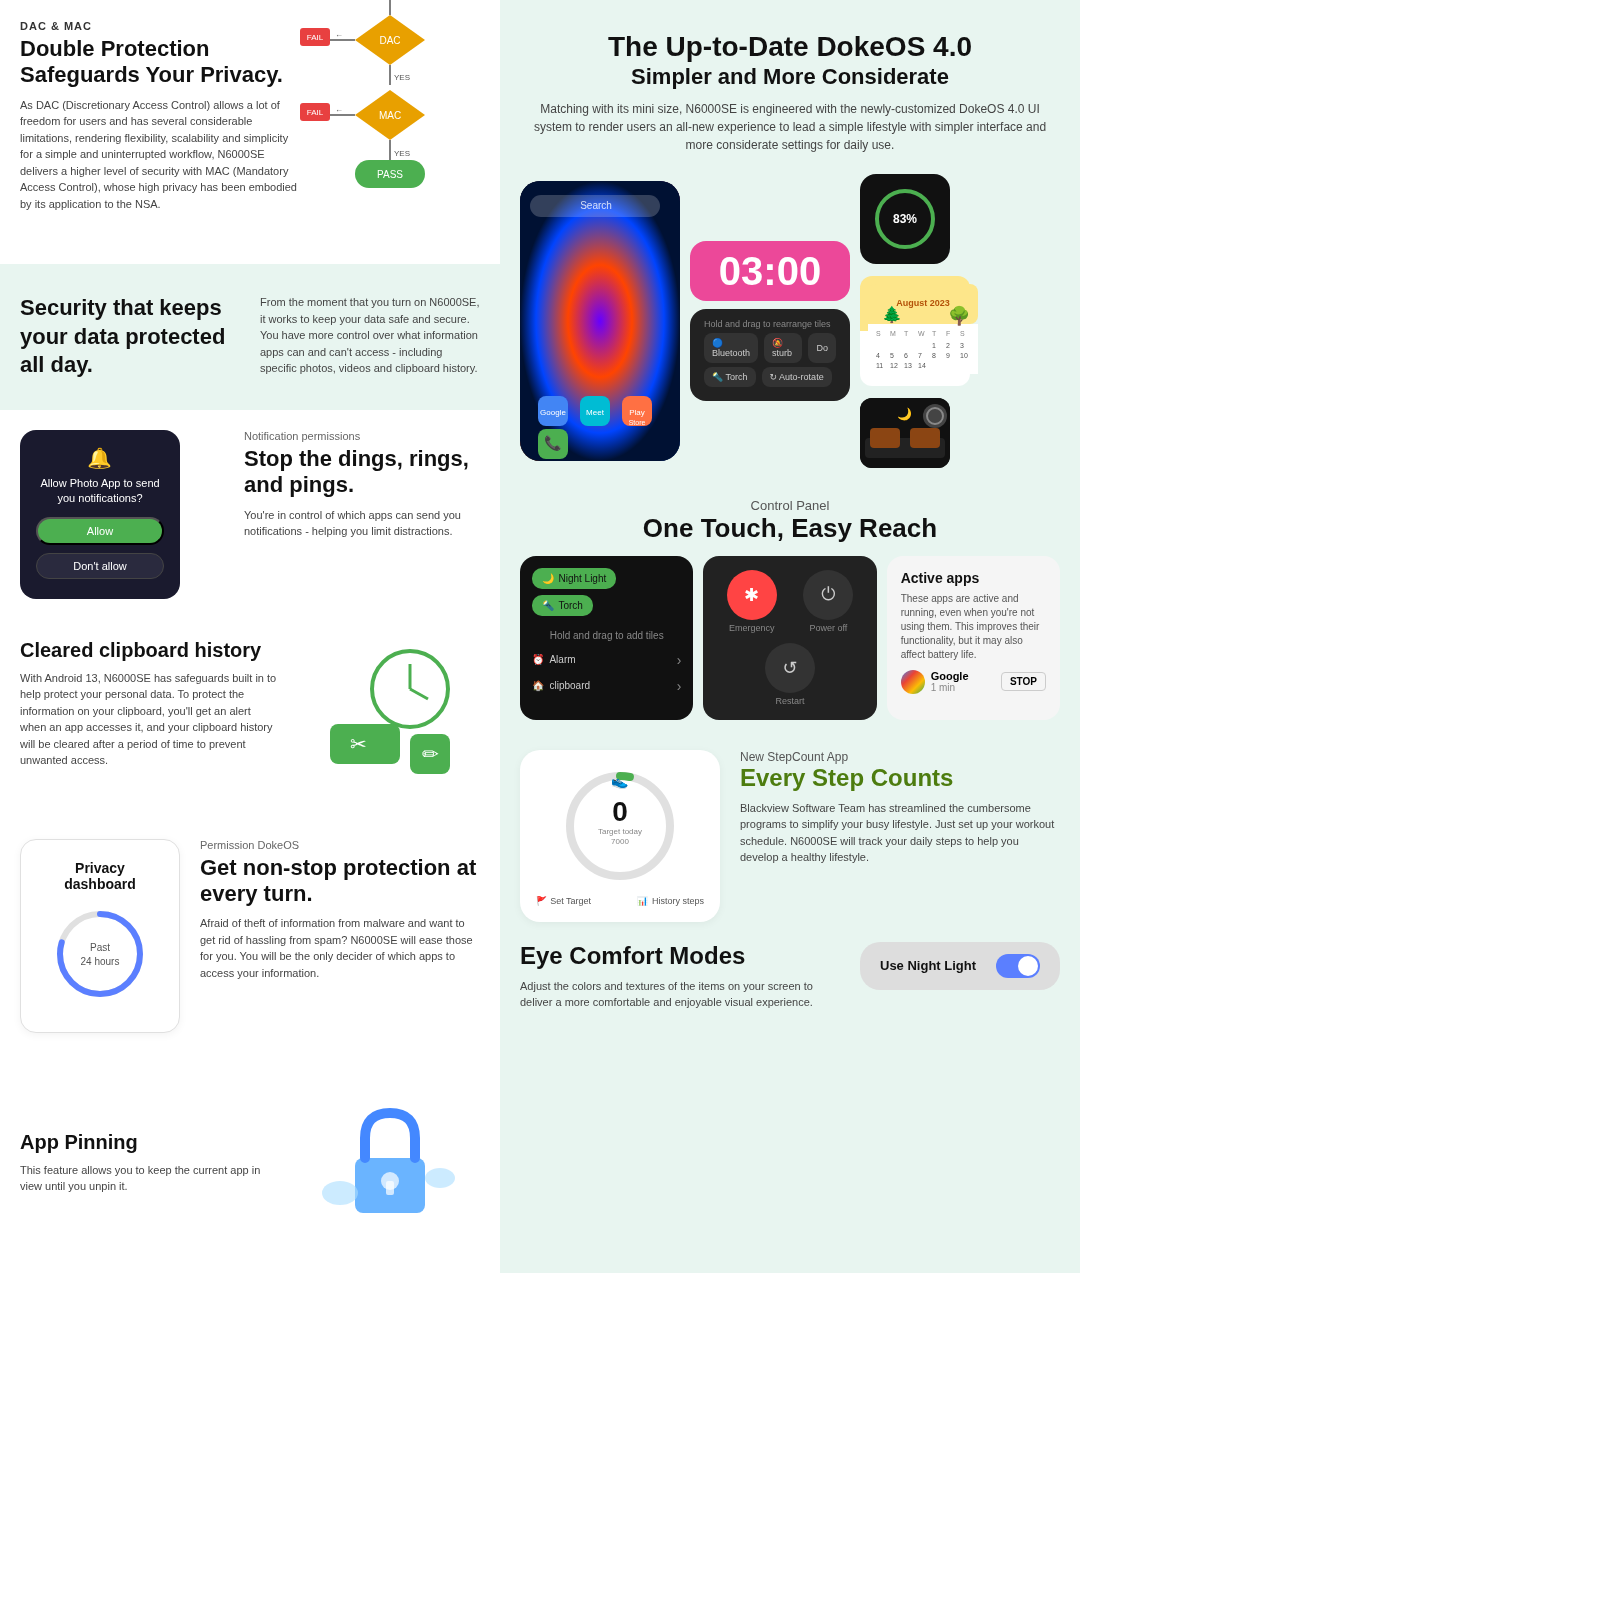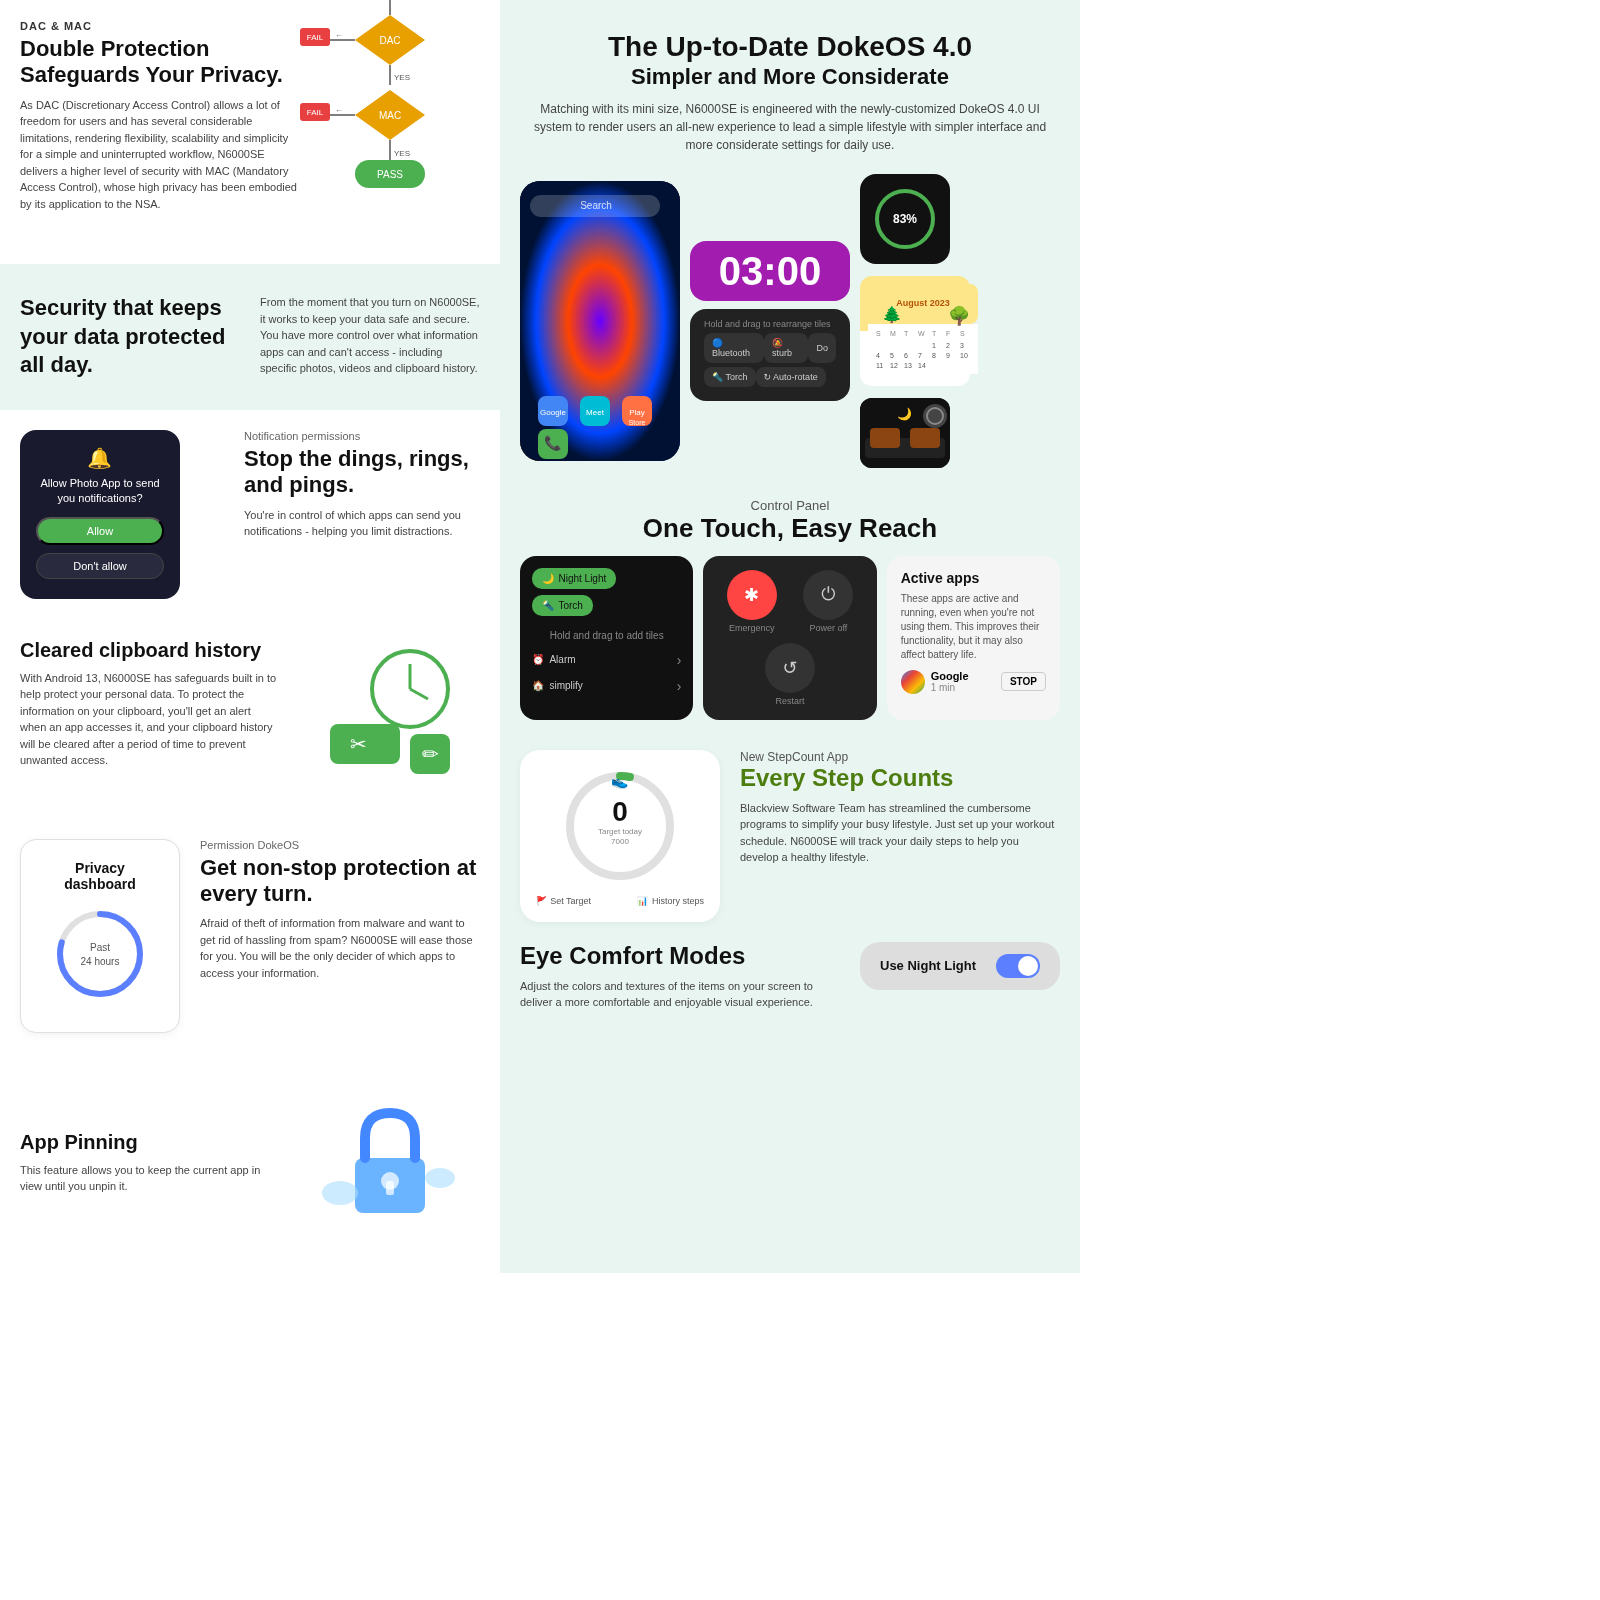--- a/index.html
+++ b/index.html
@@ -53,29 +53,29 @@
     
     .hero-section { padding: 30px 30px 10px; text-align: center; }
     .hero-title { font-size: 28px; font-weight: bold; color: #111; line-height: 1.2; }
     .hero-subtitle { font-size: 22px; font-weight: bold; color: #111; margin-bottom: 10px; }
     .hero-desc { font-size: 12px; color: #444; line-height: 1.5; }
 
     .phone-showcase { display: flex; gap: 10px; padding: 10px 20px; align-items: center; flex-wrap: wrap; }
     .phone-main { width: 160px; height: 280px; border-radius: 20px; overflow: hidden; background: #111; flex-shrink: 0; }
     .phone-main-bg { width: 100%; height: 100%; background: linear-gradient(135deg, #1a1a4e, #4a0080, #ff6600, #0066ff); border-radius: 20px; position: relative; }
     
-    .widget-clock { background: #a21caf; border-radius: 16px; padding: 10px 14px; text-align: center; flex-shrink: 0; }
+    .widget-clock { background: #ec4899; border-radius: 16px; padding: 10px 14px; text-align: center; flex-shrink: 0; }
     .clock-time { font-size: 40px; font-weight: bold; color: #fff; line-height: 1; }
     
     .widget-battery { background: #111; border-radius: 16px; padding: 10px; width: 90px; height: 90px; display: flex; align-items: center; justify-content: center; flex-direction: column; }
     .battery-ring { width: 60px; height: 60px; border-radius: 50%; border: 4px solid #4CAF50; display: flex; align-items: center; justify-content: center; }
     .battery-pct { color: #fff; font-size: 12px; font-weight: bold; }
     
     .quick-tiles { background: #222; border-radius: 16px; padding: 10px 14px; flex-shrink: 0; width: 160px; }
-    .tile-row { display: flex; margin-bottom: 4px; }
+    .tile-row { display: flex; gap: 6px; margin-bottom: 4px; }
     .tile { background: #4CAF50; border-radius: 8px; padding: 5px 8px; font-size: 9px; color: #111; display: flex; align-items: center; gap: 3px; }
     .tile.off { background: #333; color: #ccc; }
     
     .control-panel-section { padding: 20px; }
     .cp-label { text-align: center; font-size: 13px; color: #555; }
     .cp-title { text-align: center; font-size: 26px; font-weight: bold; color: #111; margin-bottom: 12px; }
 
     .cp-grid { display: grid; grid-template-columns: 1fr 1fr 1fr; gap: 10px; }
     .cp-card { background: #111; border-radius: 16px; padding: 12px; }
     .quick-tiles-ui { display: flex; gap: 6px; margin-bottom: 8px; flex-wrap: wrap; }
@@ -412,21 +412,21 @@
           <div class="alarm-tile">
             <div class="alarm-left">
               <span>⏰</span>
               <span>Alarm</span>
             </div>
             <div class="alarm-right">›</div>
           </div>
           <div class="alarm-tile">
             <div class="alarm-left">
               <span>🏠</span>
-              <span>simplify</span>
+              <span>clipboard</span>
             </div>
             <div class="alarm-right">›</div>
           </div>
         </div>
 
         <div class="power-card">
           <div class="power-grid">
             <div class="power-center">
               <div class="power-btn power-emergency">✱</div>
               <div class="power-label">Emergency</div>

